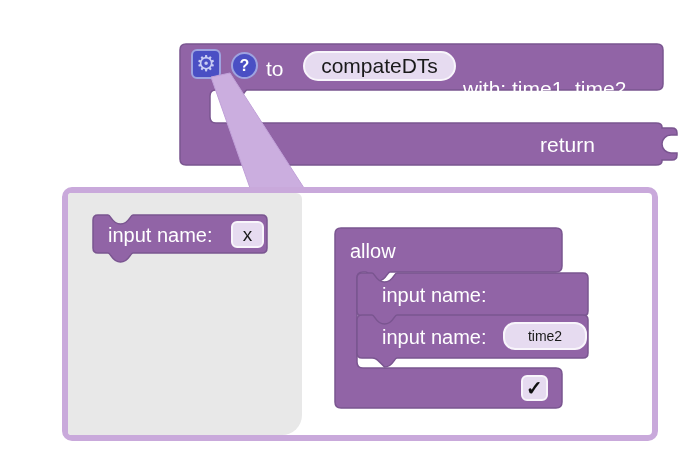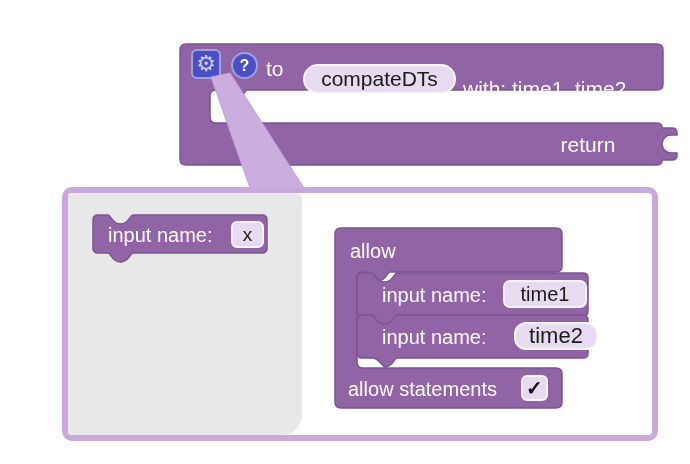--- a/index.html
+++ b/index.html
@@ -52,25 +52,25 @@
   <div class="abs icon-btn" style="left:191px;top:49px;width:30px;height:30px;border-radius:6px;">
     <span class="gear-glyph">⚙</span>
   </div>
 
   <div class="abs icon-btn" style="left:231px;top:52px;width:27px;height:27px;border-radius:50%;">
     <span class="help-glyph">?</span>
   </div>
 
   <div class="abs blk-label" style="left:266px;top:57px;">to</div>
 
-  <div class="abs field-pill" style="left:303px;top:64px;width:153px;height:30px;border-radius:15px;font-size:21px;">compateDTs</div>
+  <div class="abs field-pill" style="left:303px;top:51px;width:153px;height:30px;border-radius:15px;font-size:21px;">compateDTs</div>
 
   <div class="abs blk-label" style="left:463px;top:57px;margin-top:20px;">with: time1, time2</div>
 
-  <div class="abs blk-label" style="left:540px;top:133px;width:96px;text-align:center;">return</div>
+  <div class="abs blk-label" style="left:540px;top:133px;width:96px;text-align:left;">return</div>
 
   <svg class="abs" style="left:205px;top:70px;" width="105" height="120" viewBox="0 0 105 120">
     <polygon points="6,7 25,3 99,118 45,118" fill="var(--bubble-arrow)" stroke="#C0A0D8" stroke-width="1"></polygon>
   </svg>
 
   <div class="abs bubble" style="left:62px;top:187px;width:596px;height:254px;"></div>
 
   <div class="abs flyout" style="left:68px;top:193px;width:234px;height:242px;"></div>
 
   <svg class="abs" style="left:93px;top:213px;" width="180" height="54" viewBox="0 0 180 54">
@@ -94,30 +94,28 @@
   <div class="abs blk-label-sm" style="left:350px;top:240px;">allow</div>
 
   <svg class="abs" style="left:357px;top:271px;" width="236" height="58" viewBox="0 0 236 58">
     <path class="block-shape" d="
       M 5,2 H 15 C 18,2 19,11 27.5,11 C 36,11 37,2 40,2
       H 226 Q 231,2 231,7 V 40 Q 231,45 226,45
       H 40 C 37,45 36,54 27.5,54 C 19,54 18,45 15,45
       H 5 Q 0,45 0,40 V 7 Q 0,2 5,2 Z"></path>
   </svg>
   <div class="abs blk-label-sm" style="left:382px;top:284px;">input name:</div>
-  <div class="abs field-pill" style="left:503px;top:280px;width:84px;height:28px;border-radius:7px;font-size:20px;">time1</div>
 
   <svg class="abs" style="left:357px;top:313px;" width="236" height="58" viewBox="0 0 236 58">
     <path class="block-shape" d="
       M 5,2 H 15 C 18,2 19,11 27.5,11 C 36,11 37,2 40,2
       H 226 Q 231,2 231,7 V 40 Q 231,45 226,45
       H 40 C 37,45 36,54 27.5,54 C 19,45 18,45 15,45
       H 5 Q 0,45 0,40 V 7 Q 0,2 5,2 Z"></path>
   </svg>
   <div class="abs blk-label-sm" style="left:382px;top:326px;">input name:</div>
-  <div class="abs field-pill" style="left:503px;top:322px;width:84px;height:28px;border-radius:12px;font-size:22px;margin-left:11px;">time2</div>
+  <div class="abs field-pill" style="left:503px;top:322px;width:84px;height:28px;border-radius:12px;font-size:14px;">time2</div>
 
-  <div class="abs blk-label-sm" style="left:348px;top:378px;">allow statements</div>
   <div class="abs field-pill" style="left:521px;top:375px;width:27px;height:26px;border-radius:6px;">
     <span class="check-glyph">✓</span>
   </div>
 
 </div>
 
 </body></html>

